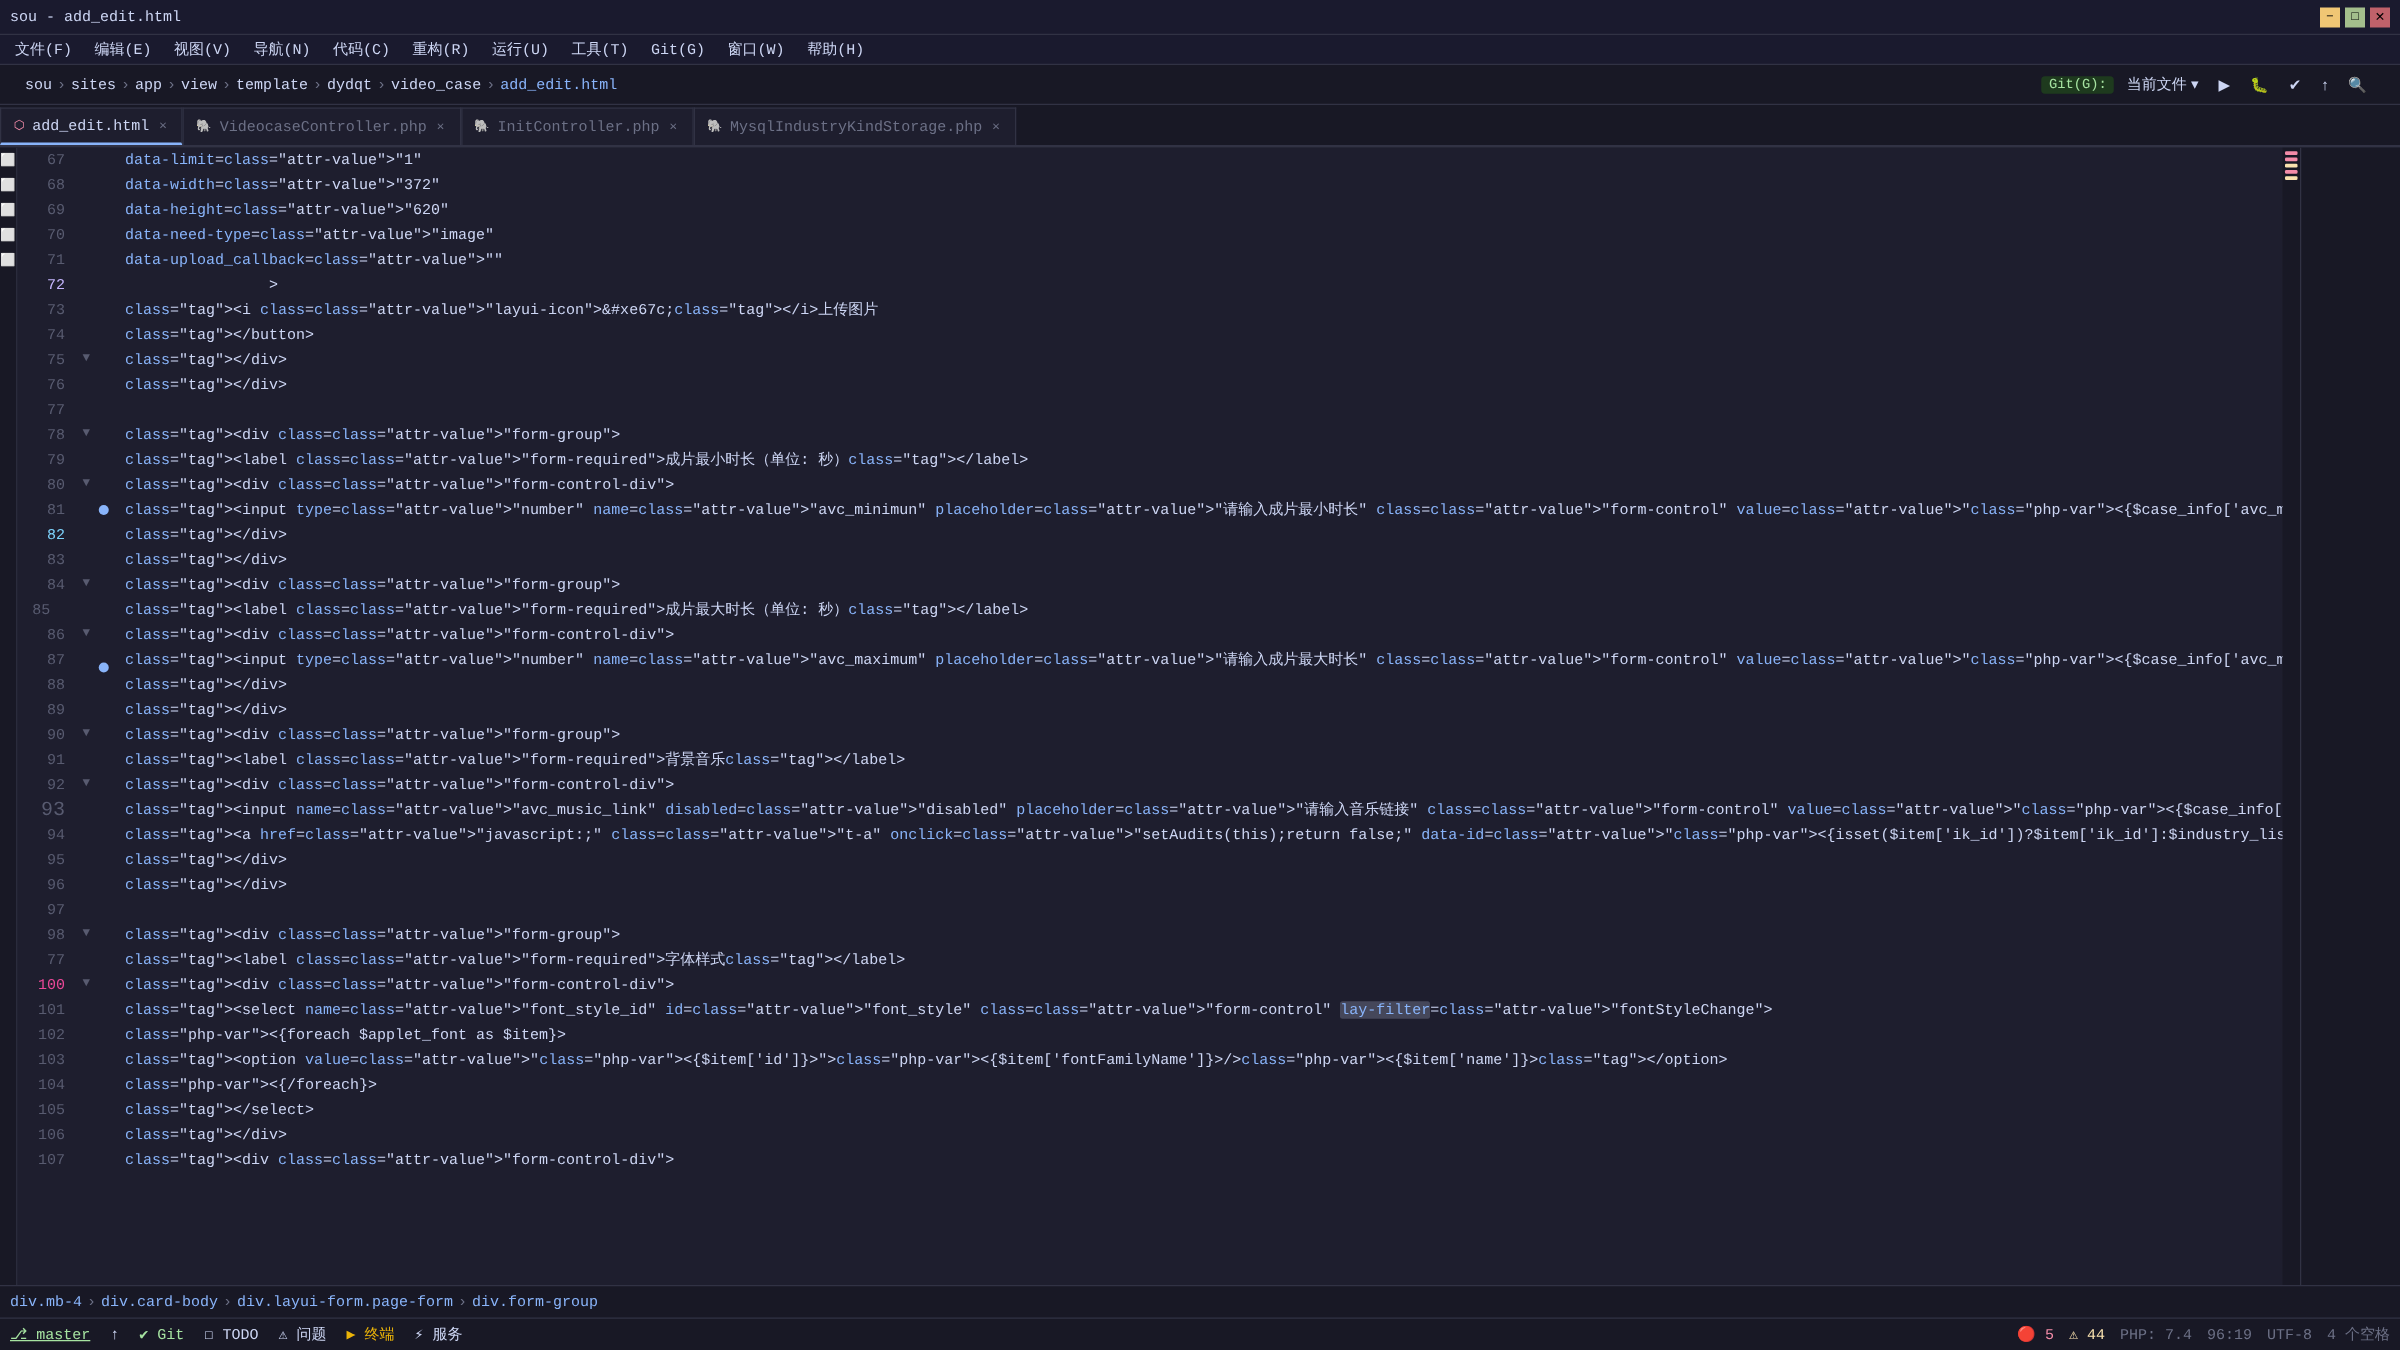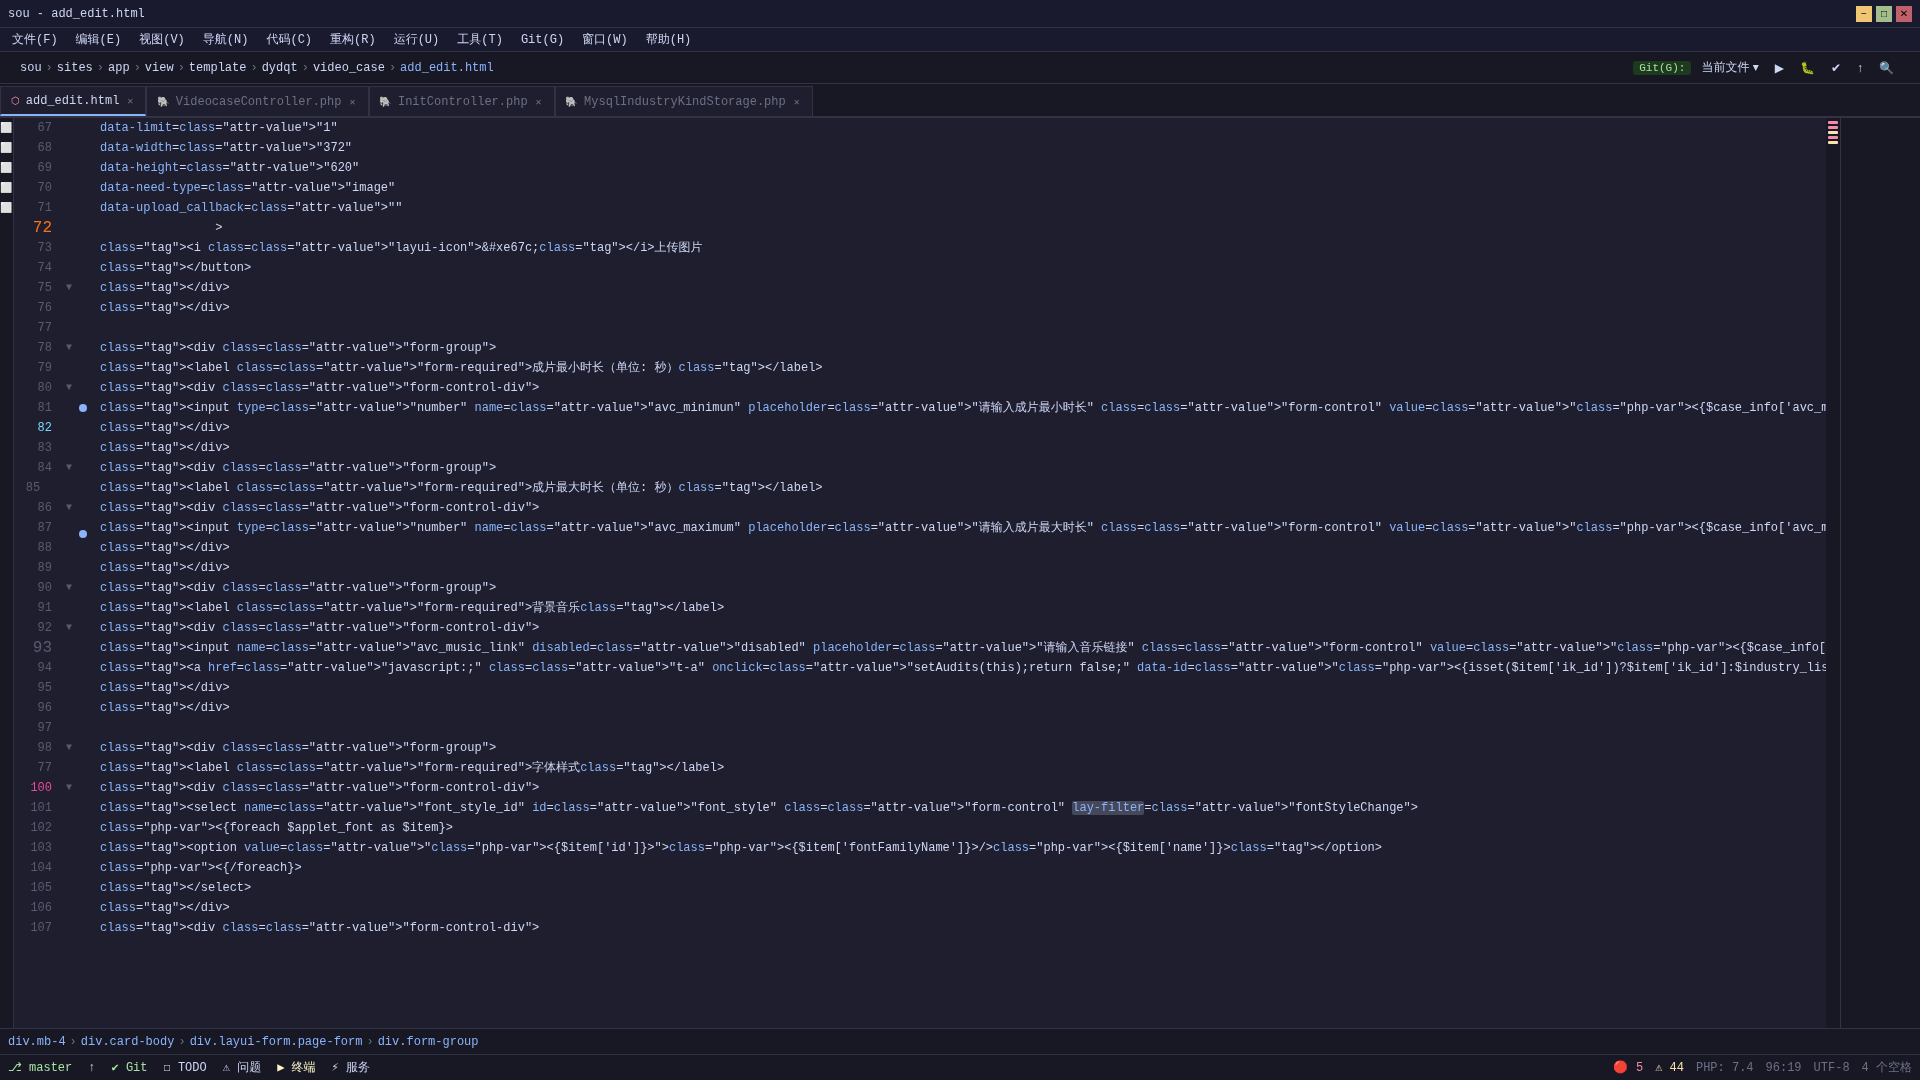--- a/index.html
+++ b/index.html
@@ -375,21 +375,21 @@
       <div class="sidebar-icon">⬜</div>
       <div class="sidebar-icon">⬜</div>
     </div>
 
     <div id="line-numbers">
     <div style="height: 20px; line-height: 20px; font-size: 12px; color: rgb(88, 91, 112);">67</div>
         <div style="height: 20px; line-height: 20px; font-size: 12px; color: rgb(88, 91, 112);">68</div>
         <div style="height: 20px; line-height: 20px; font-size: 12px; color: rgb(88, 91, 112);">69</div>
         <div style="height: 20px; line-height: 20px; font-size: 12px; color: rgb(88, 91, 112);">70</div>
         <div style="height: 20px; line-height: 20px; font-size: 12px; color: rgb(88, 91, 112);">71</div>
-        <div style="height: 20px; line-height: 20px; font-size: 16px; color: #f97316;">72</div>
+        <div style="height: 20px; line-height: 20px; font-size: 12px; color: #c4b5fd;">72</div>
         <div style="height: 20px; line-height: 20px; font-size: 12px; color: rgb(88, 91, 112);">73</div>
         <div style="height: 20px; line-height: 20px; font-size: 12px; color: rgb(88, 91, 112);">74</div>
         <div style="height: 20px; line-height: 20px; font-size: 12px; color: rgb(88, 91, 112);">75</div>
         <div style="height: 20px; line-height: 20px; font-size: 12px; color: rgb(88, 91, 112);">76</div>
         <div style="height: 20px; line-height: 20px; font-size: 12px; color: rgb(88, 91, 112);">77</div>
         <div style="height: 20px; line-height: 20px; font-size: 12px; color: rgb(88, 91, 112);">78</div>
         <div style="height: 20px; line-height: 20px; font-size: 12px; color: rgb(88, 91, 112);">79</div>
         <div style="height: 20px; line-height: 20px; font-size: 12px; color: rgb(88, 91, 112);">80</div>
         <div style="height: 20px; line-height: 20px; font-size: 12px; color: rgb(88, 91, 112);">81</div>
         <div style="height: 20px; line-height: 20px; font-size: 12px; color: #7dd3fc;">82</div>
@@ -572,26 +572,26 @@
   <span class="bc-item">div.mb-4</span>
       <span class="bc-sep"> › </span>
       <span class="bc-item">div.card-body</span>
       <span class="bc-sep"> › </span>
       <span class="bc-item">div.layui-form.page-form</span>
       <span class="bc-sep"> › </span>
       <span class="bc-item">div.form-group</span>
     </div>
 
   <div id="status-bar">
-  <span class="status-item" style="color: rgb(166, 227, 161);">⎇ master</span>
+  <span class="status-item" style="color: rgb(166, 227, 161); text-decoration: underline;">⎇ master</span>
       <span class="status-item" style="color: rgb(205, 214, 244);">↑</span>
       <span class="status-item" style="color: rgb(166, 227, 161);">✔ Git</span>
       <span class="status-item" style="color: rgb(205, 214, 244);">☐ TODO</span>
       <span class="status-item" style="color: rgb(205, 214, 244);">⚠ 问题</span>
-      <span class="status-item" style="color: #fef9c3; font-family: Liberation Mono, monospace;">▶ 终端</span>
+      <span class="status-item" style="color: #eab308; font-family: Liberation Mono, monospace;">▶ 终端</span>
       <span class="status-item" style="color: rgb(205, 214, 244);">⚡ 服务</span>
       <div style="margin-left: auto; display: flex; gap: 12px; align-items: center;">
         <span style="color: rgb(243, 139, 168);">🔴 5</span>
         <span style="color: rgb(249, 226, 175);">⚠ 44</span>
         <span>PHP: 7.4</span>
         <span>96:19</span>
         <span>UTF-8</span>
         <span>4 个空格</span>
       </div>
     </div>

